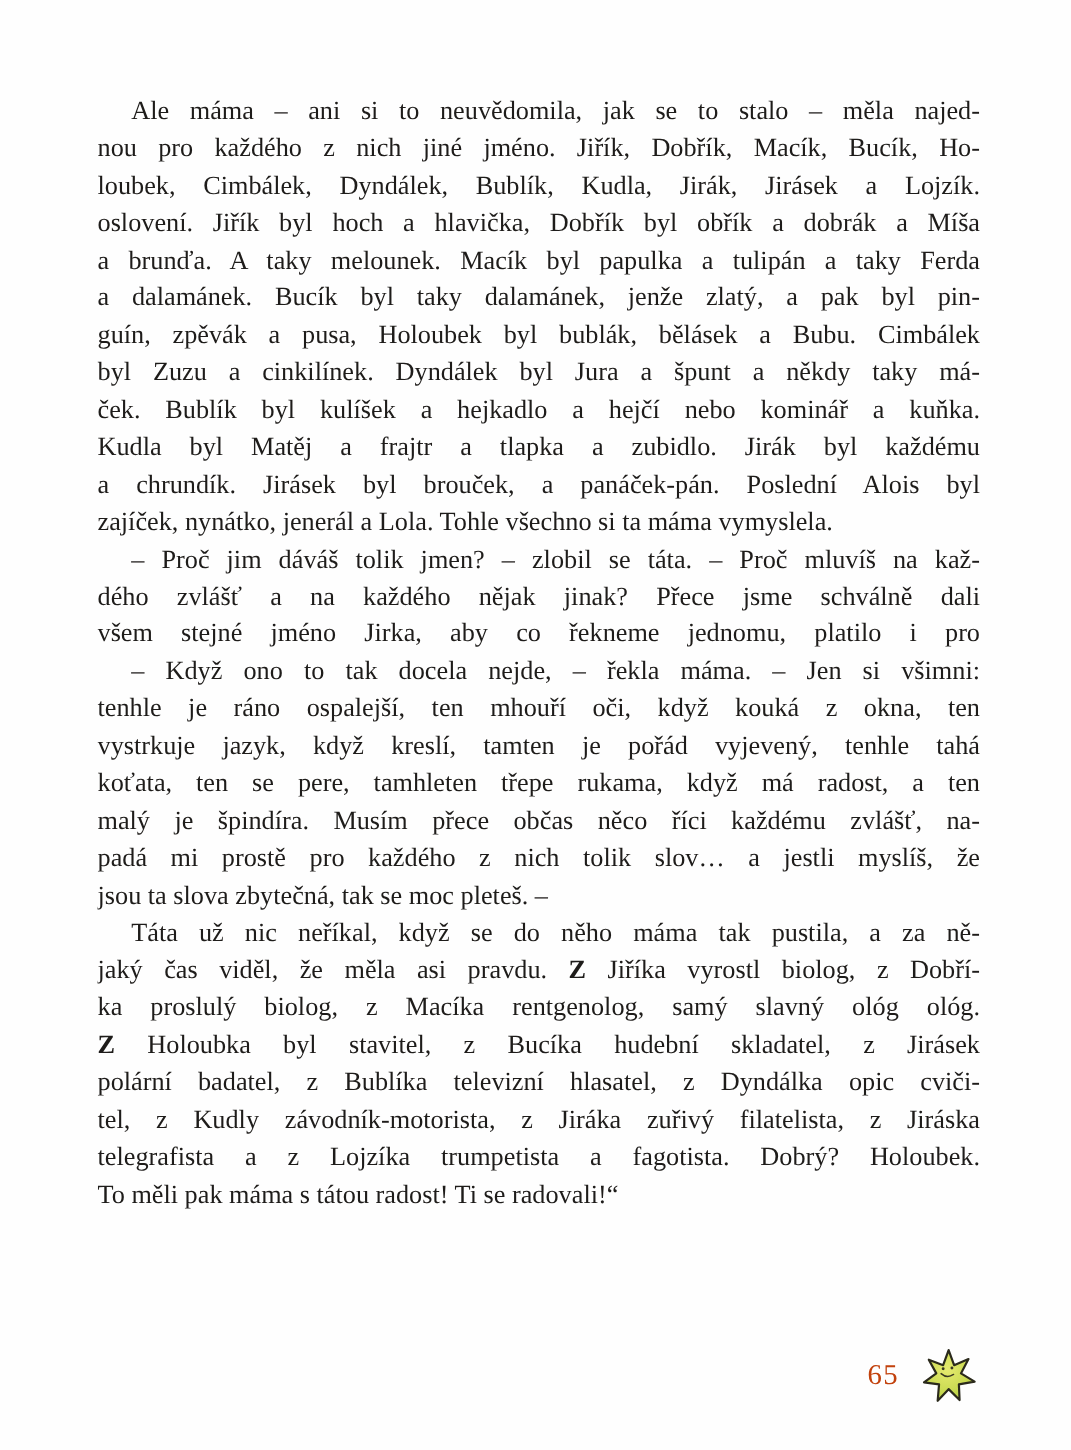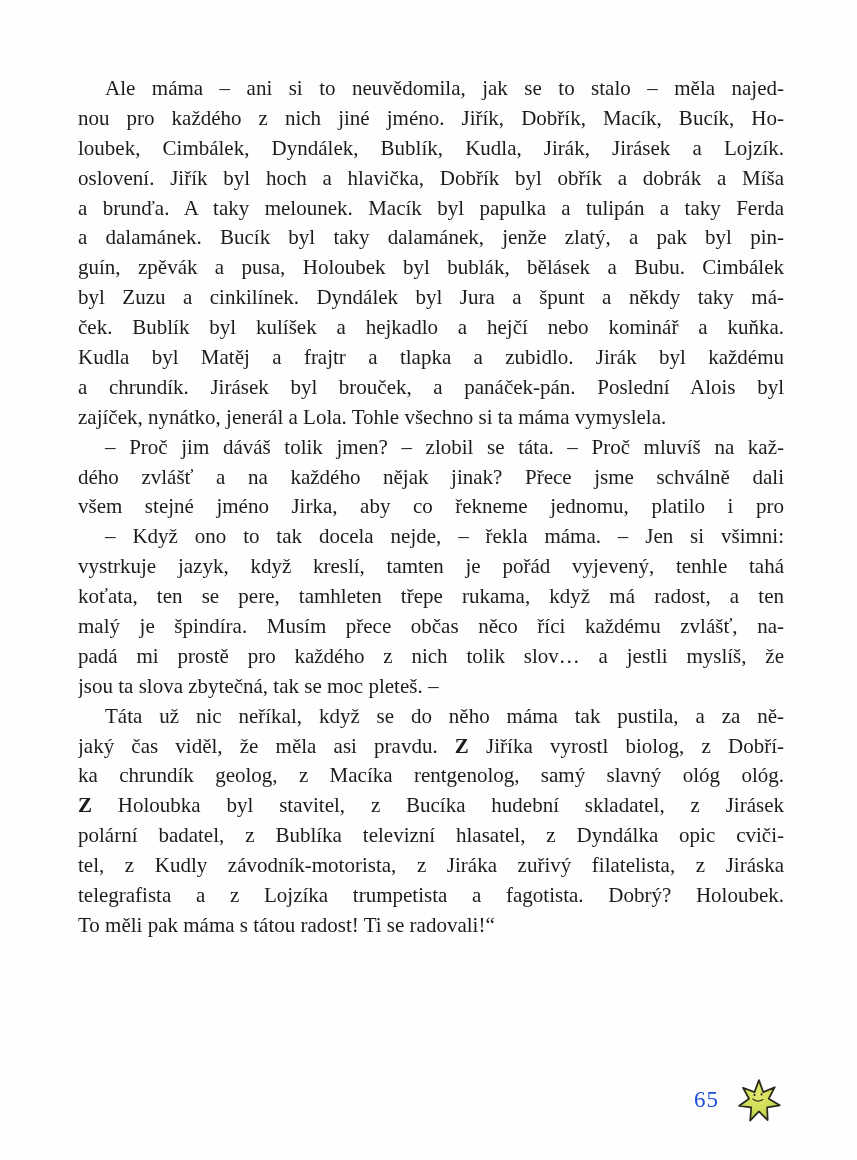--- a/index.html
+++ b/index.html
@@ -26,21 +26,21 @@
     text-align-last: justify;
     white-space: normal;
   }
   .line.plast { text-align-last: left; }
   .line.first { text-indent: 27px; }
   .b { font-weight: bold; }
   .page-num {
     position: absolute;
     left: 694px; top: 1087px;
     font-size: 23px;
-    color: #1d4ed8;
+    color: #c2410c;
     letter-spacing: 1px;
   }
   .star {
     position: absolute;
     left: 738px; top: 1079px;
     width: 44px; height: 46px;
   }
 </style>
 </head>
 <body>
@@ -62,30 +62,31 @@
         <div class="line">a chrundík. Jirásek byl brouček, a panáček-pán. Poslední Alois byl</div>
         <div class="line plast">zajíček, nynátko, jenerál a Lola. Tohle všechno si ta máma vymyslela.</div>
       </div>
       <div class="para">
         <div class="line first">– Proč jim dáváš tolik jmen? – zlobil se táta. – Proč mluvíš na kaž-</div>
         <div class="line">dého zvlášť a na každého nějak jinak? Přece jsme schválně dali</div>
         <div class="line">všem stejné jméno Jirka, aby co řekneme jednomu, platilo i pro</div>
       </div>
       <div class="para">
         <div class="line first">– Když ono to tak docela nejde, – řekla máma. – Jen si všimni:</div>
+        <div class="line">tenhle je ráno ospalejší, ten mhouří oči, když kouká z okna, ten</div>
         <div class="line">vystrkuje jazyk, když kreslí, tamten je pořád vyjevený, tenhle tahá</div>
         <div class="line">koťata, ten se pere, tamhleten třepe rukama, když má radost, a ten</div>
         <div class="line">malý je špindíra. Musím přece občas něco říci každému zvlášť, na-</div>
         <div class="line">padá mi prostě pro každého z nich tolik slov… a jestli myslíš, že</div>
         <div class="line plast">jsou ta slova zbytečná, tak se moc pleteš. –</div>
       </div>
       <div class="para">
         <div class="line first">Táta už nic neříkal, když se do něho máma tak pustila, a za ně-</div>
         <div class="line"><span>jaký čas viděl, že měla asi pravdu. </span><span class="b">Z</span><span> Jiříka vyrostl biolog, z Dobří-</span></div>
-        <div class="line">ka chrundík geolog, z Macíka rentgenolog, samý slavný ológ ológ.</div>
+        <div class="line">ka proslulý biolog, z Macíka rentgenolog, samý slavný ológ ológ.</div>
         <div class="line"><span class="b">Z</span><span> Holoubka byl stavitel, z Bucíka hudební skladatel, z Jirásek</span></div>
         <div class="line">polární badatel, z Bublíka televizní hlasatel, z Dyndálka opic cviči-</div>
         <div class="line">tel, z Kudly závodník-motorista, z Jiráka zuřivý filatelista, z Jiráska</div>
         <div class="line">telegrafista a z Lojzíka trumpetista a fagotista. Dobrý? Holoubek.</div>
         <div class="line plast">To měli pak máma s tátou radost! Ti se radovali!“</div>
       </div>
     </div>
 
   <span class="page-num">65</span>
 

